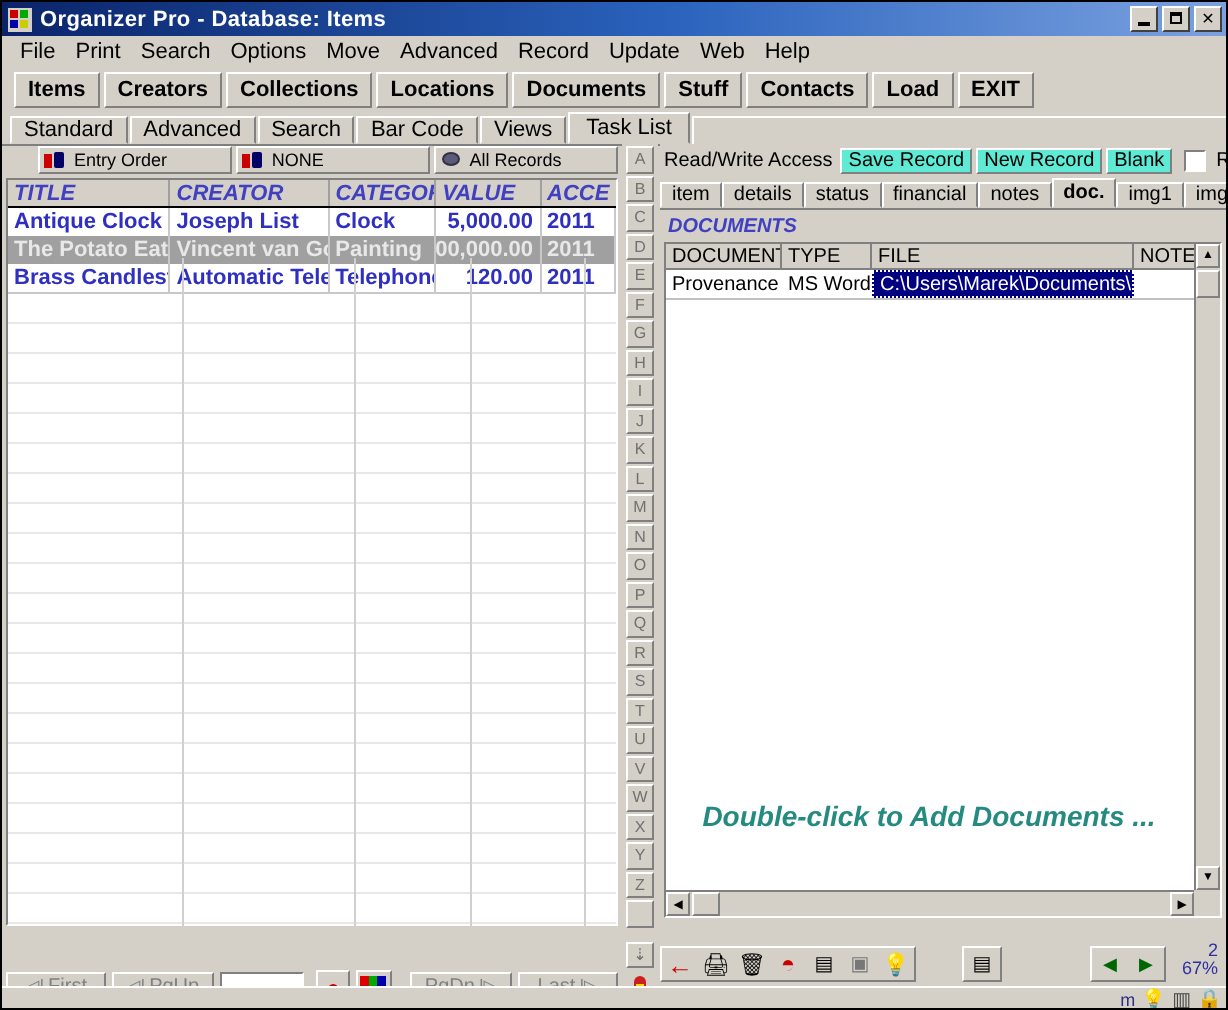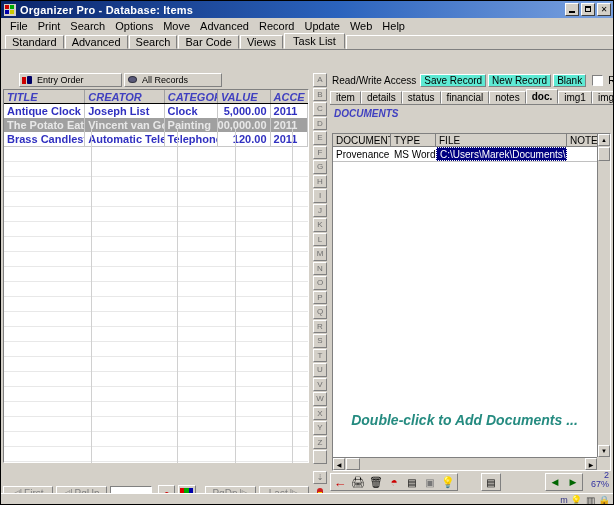--- a/index.html
+++ b/index.html
@@ -388,21 +388,21 @@
 
   .doclabel {
     font-size: 10px;
     font-weight: bold;
     font-style: italic;
     color: #4040c0;
     padding: 3px 0 2px 4px;
   }
   .docarea {
     position: relative;
-    margin: 12px 2px;
+    margin: 0 2px;
     height: 338px;
     background: #fff;
     border: 1px solid;
     border-color: #808080 #fff #fff #808080;
     box-sizing: border-box;
   }
   .dochead {
     display: flex;
     height: 13px;
     background: #d4d0c8;
@@ -612,38 +612,53 @@
       <span>Search</span>
       <span>Options</span>
       <span>Move</span>
       <span>Advanced</span>
       <span>Record</span>
       <span>Update</span>
       <span>Web</span>
       <span>Help</span>
     </div>
 
+  <div class="toolbar" id="maintoolbar">
+      <div class="tbtn">Items</div>
+      <div class="tbtn">Creators</div>
+      <div class="tbtn">Collections</div>
+      <div class="tbtn">Locations</div>
+      <div class="tbtn">Documents</div>
+      <div class="tbtn">Stuff</div>
+      <div class="tbtn">Contacts</div>
+      <div class="tbtn">Load</div>
+      <div class="tbtn">EXIT</div>
+    </div>
 
   <div class="tabrow" id="viewtabs">
       <div class="tab">Standard</div>
       <div class="tab">Advanced</div>
       <div class="tab">Search</div>
       <div class="tab">Bar Code</div>
       <div class="tab">Views</div>
       <div class="tab active">Task List</div>
       <div class="tabfill"></div>
     </div>
 
   <div class="body">
 
     <div class="leftpane">
       <div class="filterbar">
         <div class="filterbox f1">
           <span class="people-ico"></span>
           <span>Entry Order</span>
+        </div>
+        <div class="filterbox f2">
+          <span class="people-ico"></span>
+          <span>NONE</span>
         </div>
         <div class="filterbox f3">
           <span class="globe-ico"></span>
           <span>All Records</span>
         </div>
       </div>
 
       <div class="grid">
         <div class="grid-head">
           <div class="gh c-title">TITLE</div>

